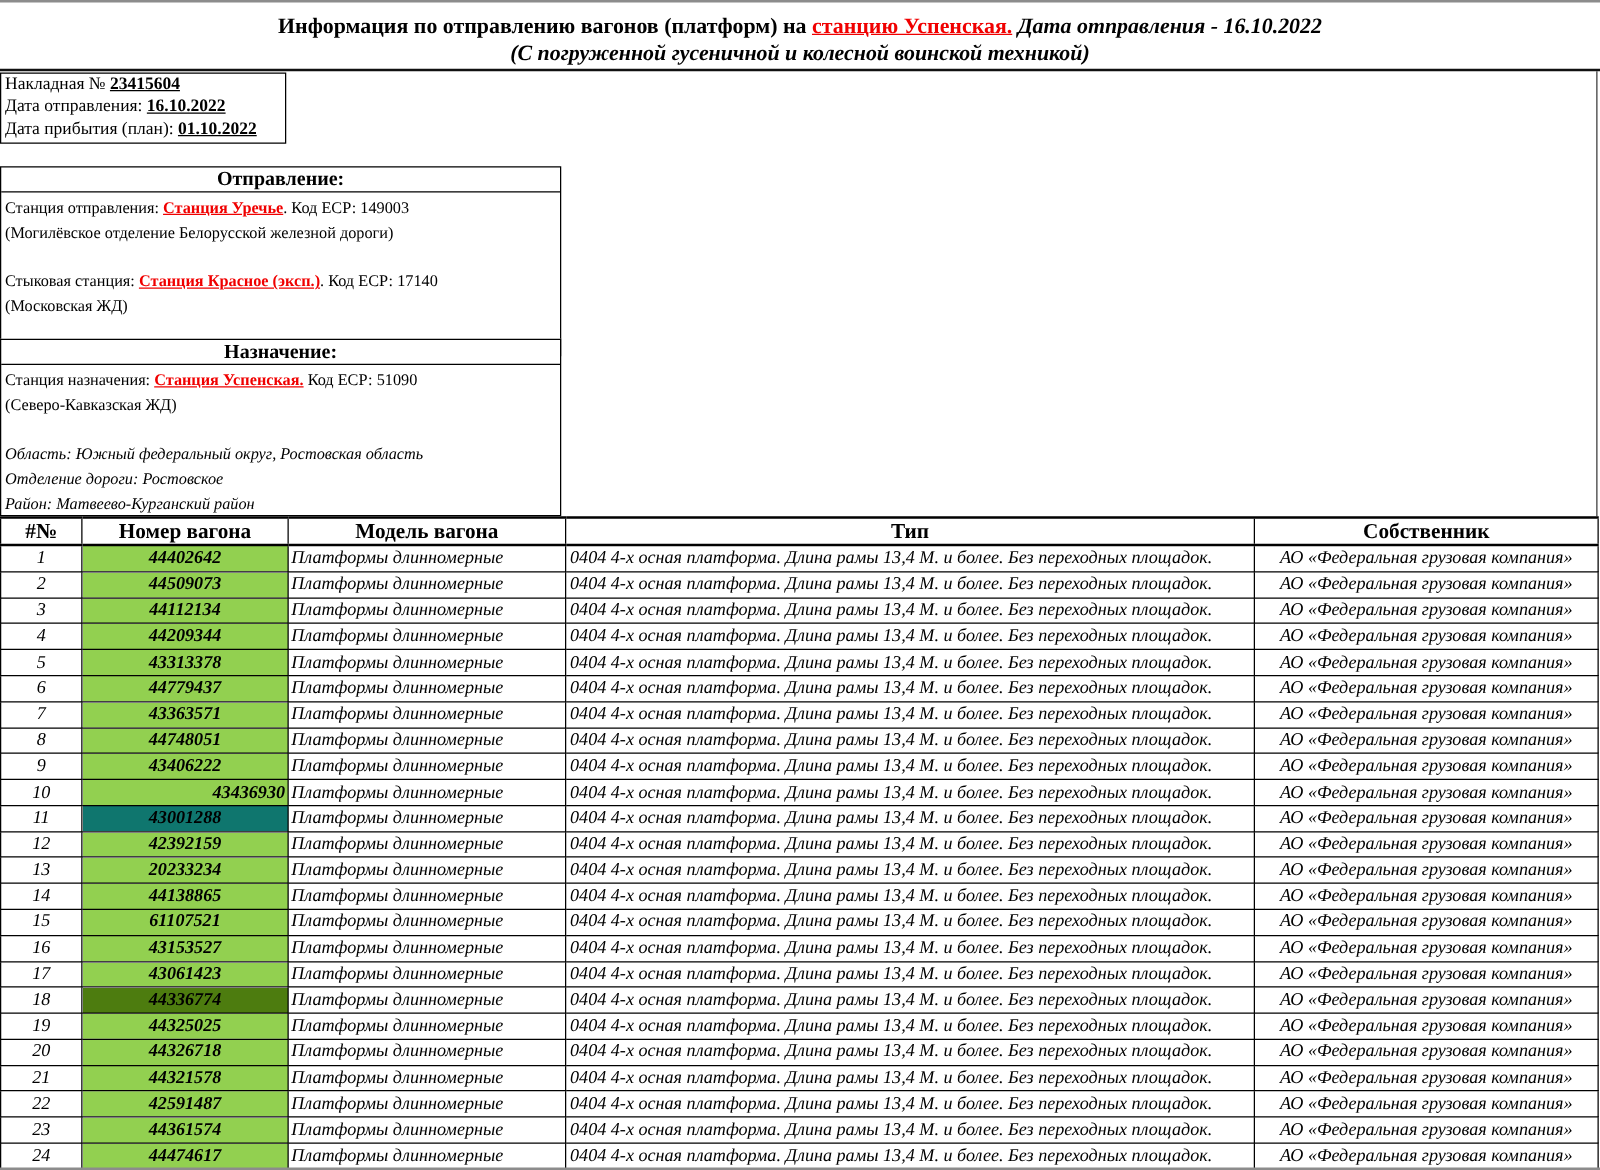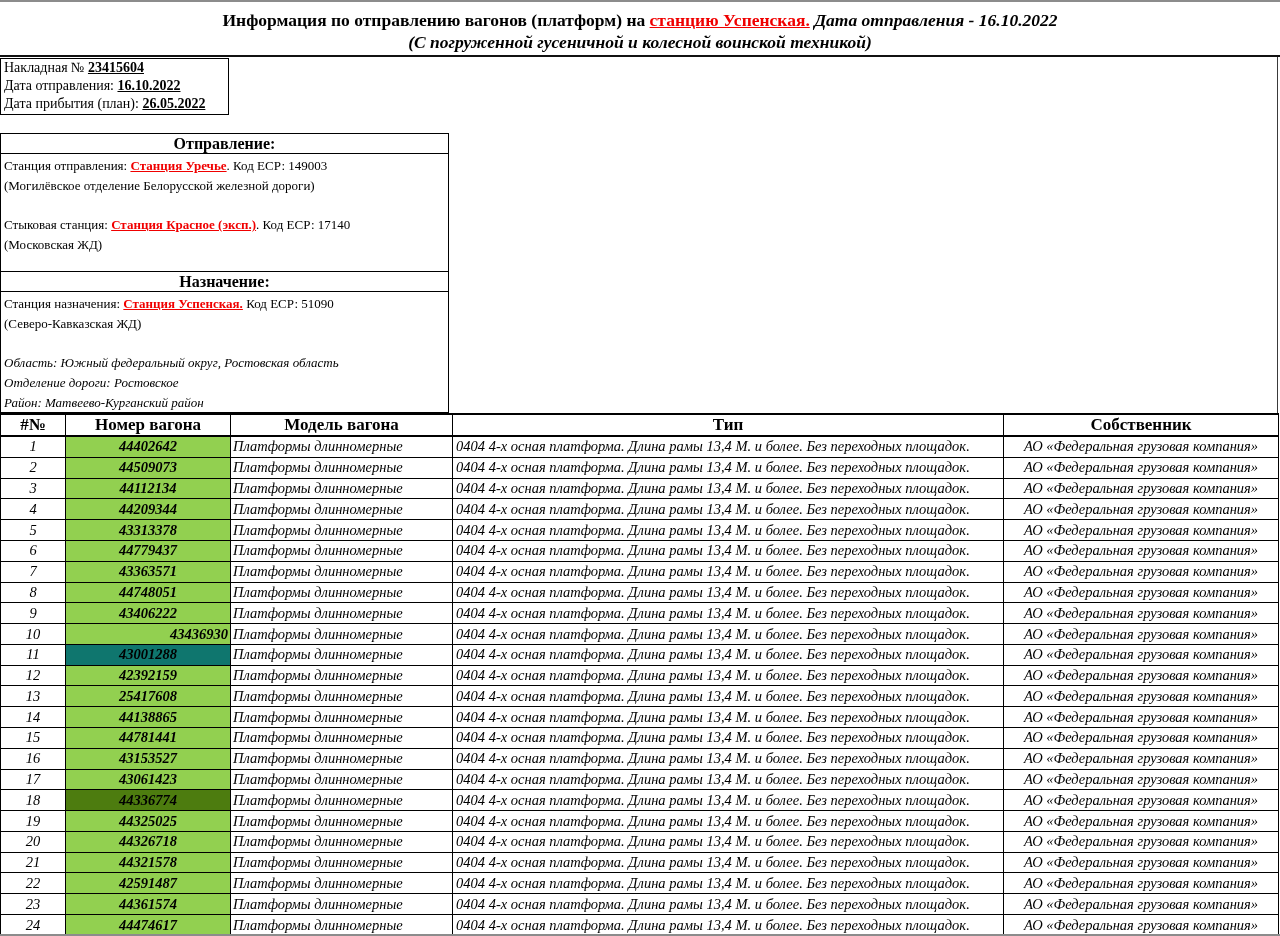--- a/index.html
+++ b/index.html
@@ -67,21 +67,21 @@
   <div class="title-block">
     <div><span>Информация по отправлению вагонов (платформ) на </span><span class="red-link">станцию Успенская.</span><span class="it"> Дата отправления - 16.10.2022</span></div>
     <div class="it">(С погруженной гусеничной и колесной воинской техникой)</div>
   </div>
 
   <div class="frame-right"></div>
 
   <div class="waybill">
     <div><span>Накладная № </span><span class="uval">23415604</span></div>
     <div><span>Дата отправления: </span><span class="uval">16.10.2022</span></div>
-    <div><span>Дата прибытия (план): </span><span class="uval">26.05.2022</span></div>
+    <div><span>Дата прибытия (план): </span><span class="uval">01.10.2022</span></div>
   </div>
 
   <div class="sec" id="departure">
     <div class="sec-header">Отправление:</div>
     <div class="sec-body">
       <div><span>Станция отправления: </span><span class="red-link">Станция Уречье</span><span>. Код ЕСР: 149003</span></div>
       <div>(Могилёвское отделение Белорусской железной дороги)</div>
       <div class="blank-line"></div>
       <div><span>Стыковая станция: </span><span class="red-link">Станция Красное (эксп.)</span><span>. Код ЕСР: 17140</span></div>
       <div>(Московская ЖД)</div>
@@ -197,35 +197,35 @@
         </tr>
         <tr>
           <td class="c-idx">12</td>
           <td class="c-num" style="background: rgb(146, 208, 80);">42392159</td>
           <td class="c-model">Платформы длинномерные</td>
           <td class="c-type">0404 4-х осная платформа. Длина рамы 13,4 М. и более. Без переходных площадок.</td>
           <td class="c-owner">АО «Федеральная грузовая компания»</td>
         </tr>
         <tr>
           <td class="c-idx">13</td>
-          <td class="c-num" style="background: rgb(146, 208, 80);">25417608</td>
+          <td class="c-num" style="background: rgb(146, 208, 80);">20233234</td>
           <td class="c-model">Платформы длинномерные</td>
           <td class="c-type">0404 4-х осная платформа. Длина рамы 13,4 М. и более. Без переходных площадок.</td>
           <td class="c-owner">АО «Федеральная грузовая компания»</td>
         </tr>
         <tr>
           <td class="c-idx">14</td>
           <td class="c-num" style="background: rgb(146, 208, 80);">44138865</td>
           <td class="c-model">Платформы длинномерные</td>
           <td class="c-type">0404 4-х осная платформа. Длина рамы 13,4 М. и более. Без переходных площадок.</td>
           <td class="c-owner">АО «Федеральная грузовая компания»</td>
         </tr>
         <tr>
           <td class="c-idx">15</td>
-          <td class="c-num" style="background: rgb(146, 208, 80);">44781441</td>
+          <td class="c-num" style="background: rgb(146, 208, 80);">61107521</td>
           <td class="c-model">Платформы длинномерные</td>
           <td class="c-type">0404 4-х осная платформа. Длина рамы 13,4 М. и более. Без переходных площадок.</td>
           <td class="c-owner">АО «Федеральная грузовая компания»</td>
         </tr>
         <tr>
           <td class="c-idx">16</td>
           <td class="c-num" style="background: rgb(146, 208, 80);">43153527</td>
           <td class="c-model">Платформы длинномерные</td>
           <td class="c-type">0404 4-х осная платформа. Длина рамы 13,4 М. и более. Без переходных площадок.</td>
           <td class="c-owner">АО «Федеральная грузовая компания»</td>

